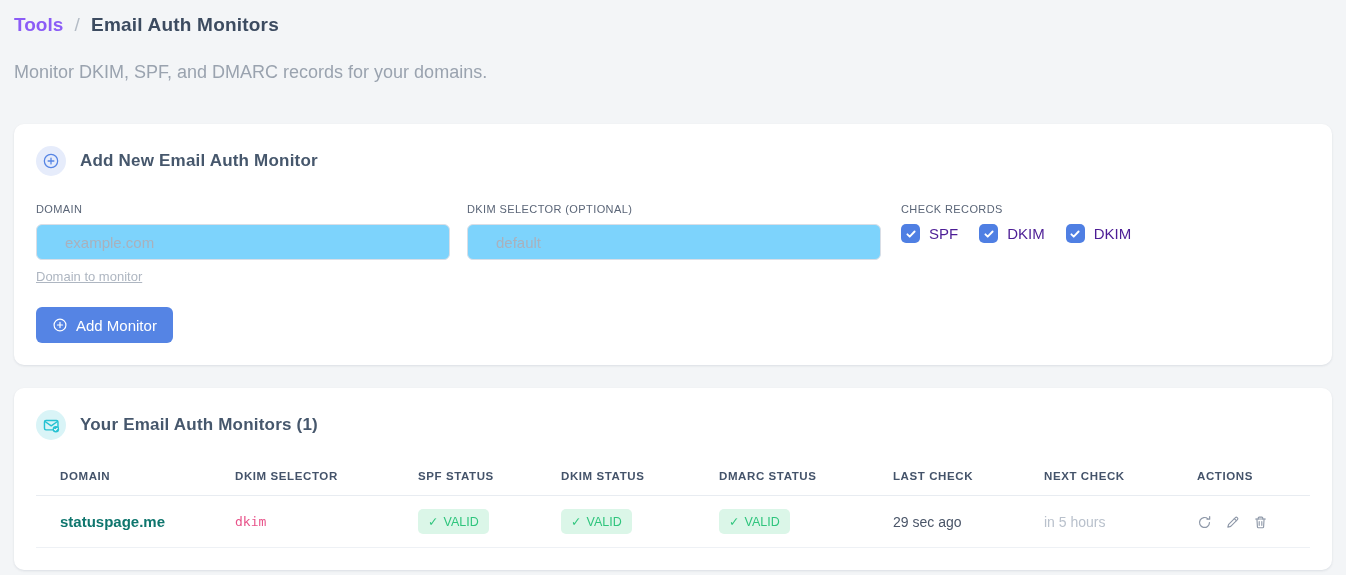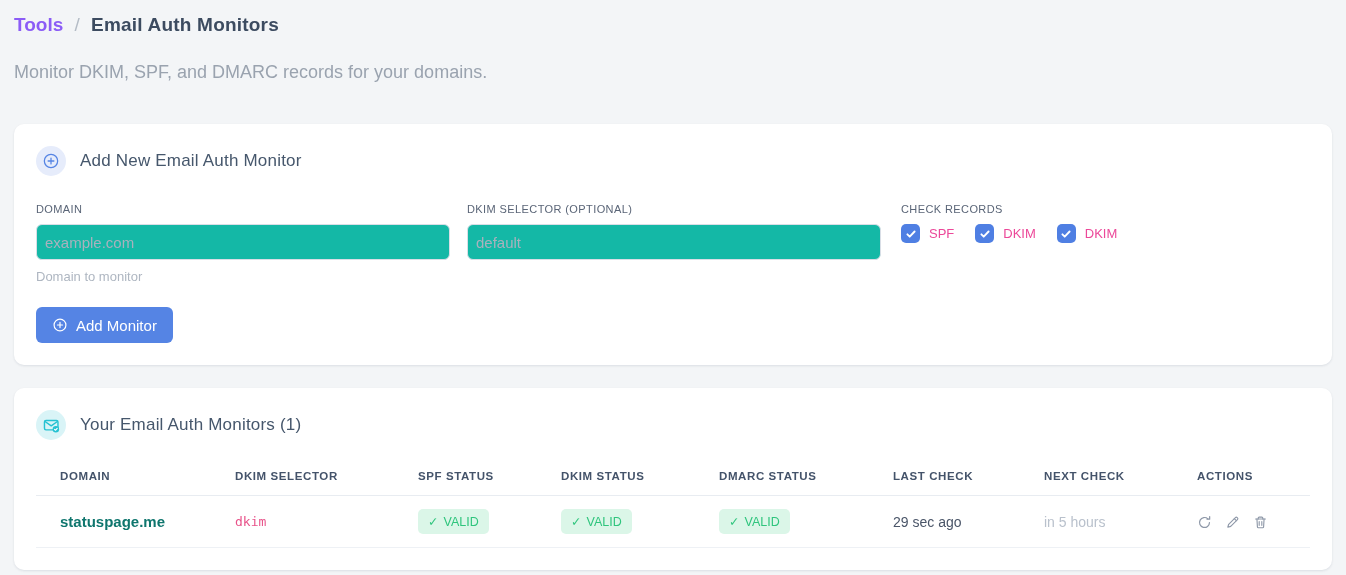--- a/index.html
+++ b/index.html
@@ -30,48 +30,48 @@
   .card-monitors { margin-top: 23px; }
 
   .card-head { display: flex; align-items: center; gap: 14px; }
   .icon-badge {
     width: 30px; height: 30px; border-radius: 50%;
     display: inline-flex; align-items: center; justify-content: center;
     flex: 0 0 auto;
   }
   .icon-badge.blue { background: #e6ecfb; color: #5584e4; }
   .icon-badge.teal { background: #d9f4f7; color: #25c2d2; }
-  .card-title { font-size: 17px; font-weight: 400; color: #46576c; letter-spacing: .2px; }
+  .card-title { font-size: 17px; font-weight: 700; color: #46576c; letter-spacing: .2px; }
 
   
   .form-row { display: flex; margin-top: 27px; align-items: flex-start; }
   .form-col { width: 414px; }
   .form-col + .form-col { margin-left: 17px; }
   .form-col.records { width: auto; margin-left: 20px; }
   .field-label {
     display: block; font-size: 11px; font-weight: 400; color: #5a6577;
     letter-spacing: .4px; margin-bottom: 9px;
   }
   .text-input {
     width: 100%; height: 36px;
     border: 1px solid #d9dee6; border-radius: 6px;
-    padding: 0 8px; font-size: 15px; color: #4a5568;
+    padding: 0 28px; font-size: 15px; color: #4a5568;
     font-family: "Liberation Sans", "DejaVu Sans", sans-serif;
-    background: #14b8a6; outline: none;
+    background: #7dd3fc; outline: none;
   }
   .text-input::placeholder { color: #a9b1bd; }
-  .field-help { margin-top: 9px; font-size: 13px; color: #aeb6c1; }
+  .field-help { margin-top: 9px; font-size: 13px; color: #aeb6c1; text-decoration: underline; }
 
   .checks-row { display: flex; align-items: center; gap: 21px; margin-top: 3px; }
   .check-item { display: inline-flex; align-items: center; gap: 9px; cursor: pointer; }
   .checkbox {
     width: 19px; height: 19px; border-radius: 5px;
     background: #4f7fe3; display: inline-flex; align-items: center; justify-content: center;
   }
-  .check-label { font-size: 13px; color: #ec4899; }
+  .check-label { font-size: 15px; color: #4c1d95; }
 
   .btn-primary {
     margin-top: 23px; height: 36px;
     display: inline-flex; align-items: center; gap: 8px;
     background: #5584e4; color: #ffffff;
     border: none; border-radius: 6px; padding: 0 16px;
     font-size: 15px; font-family: "Liberation Sans", "DejaVu Sans", sans-serif;
     cursor: pointer;
   }
 

